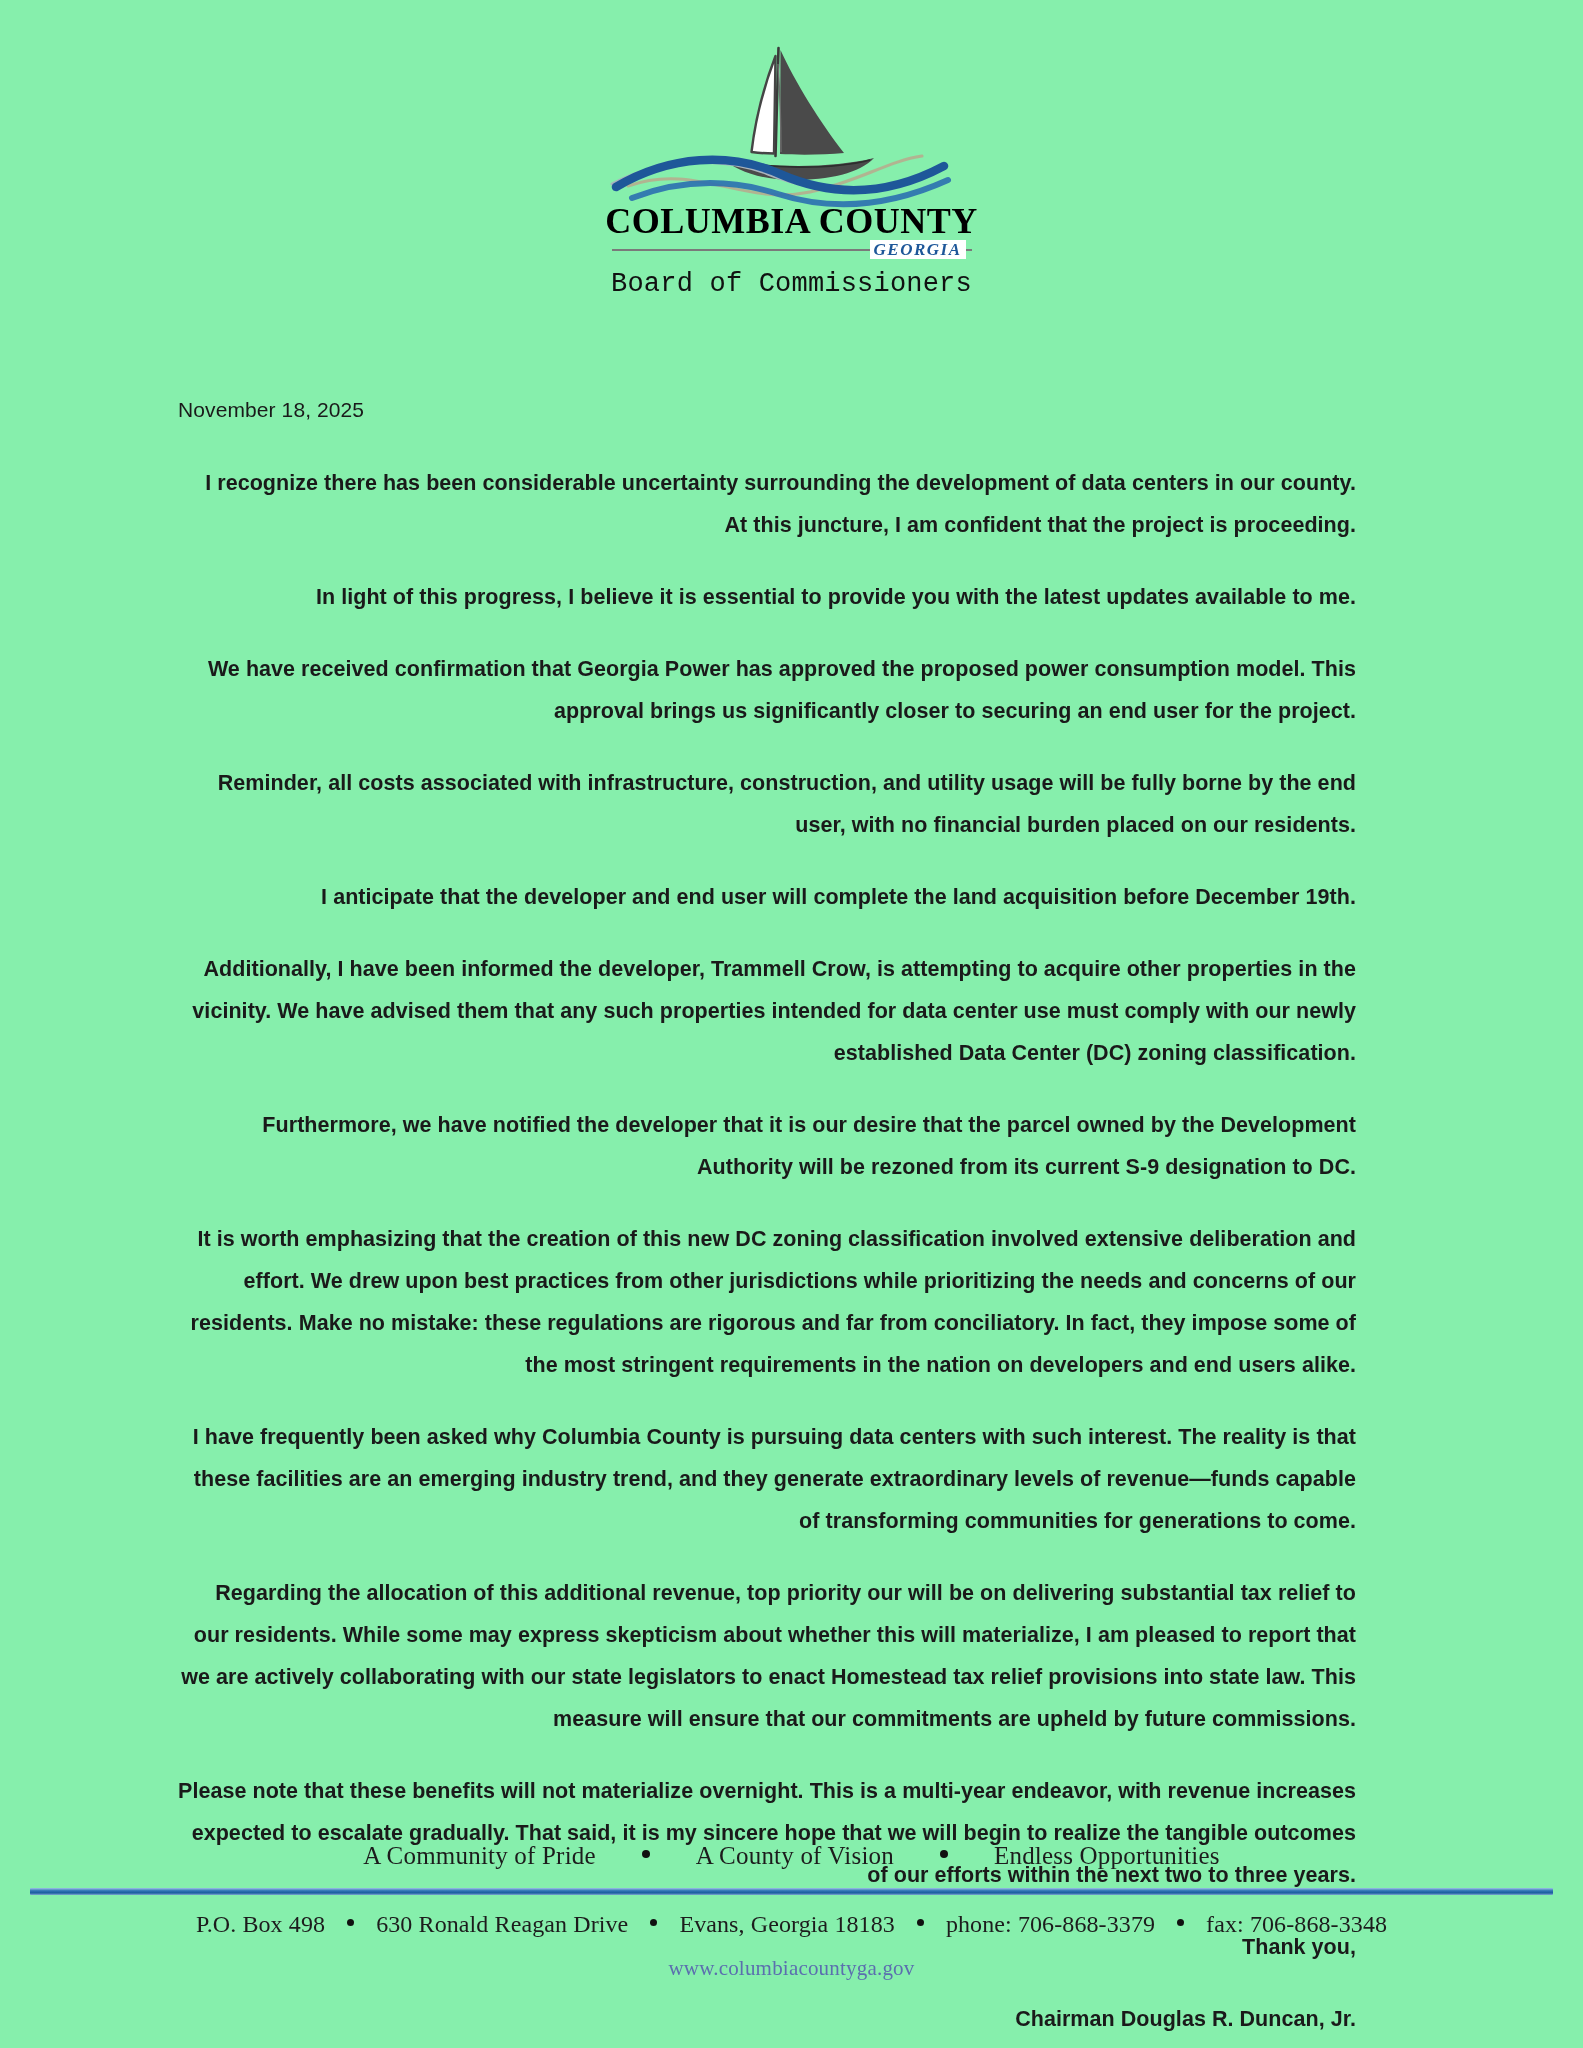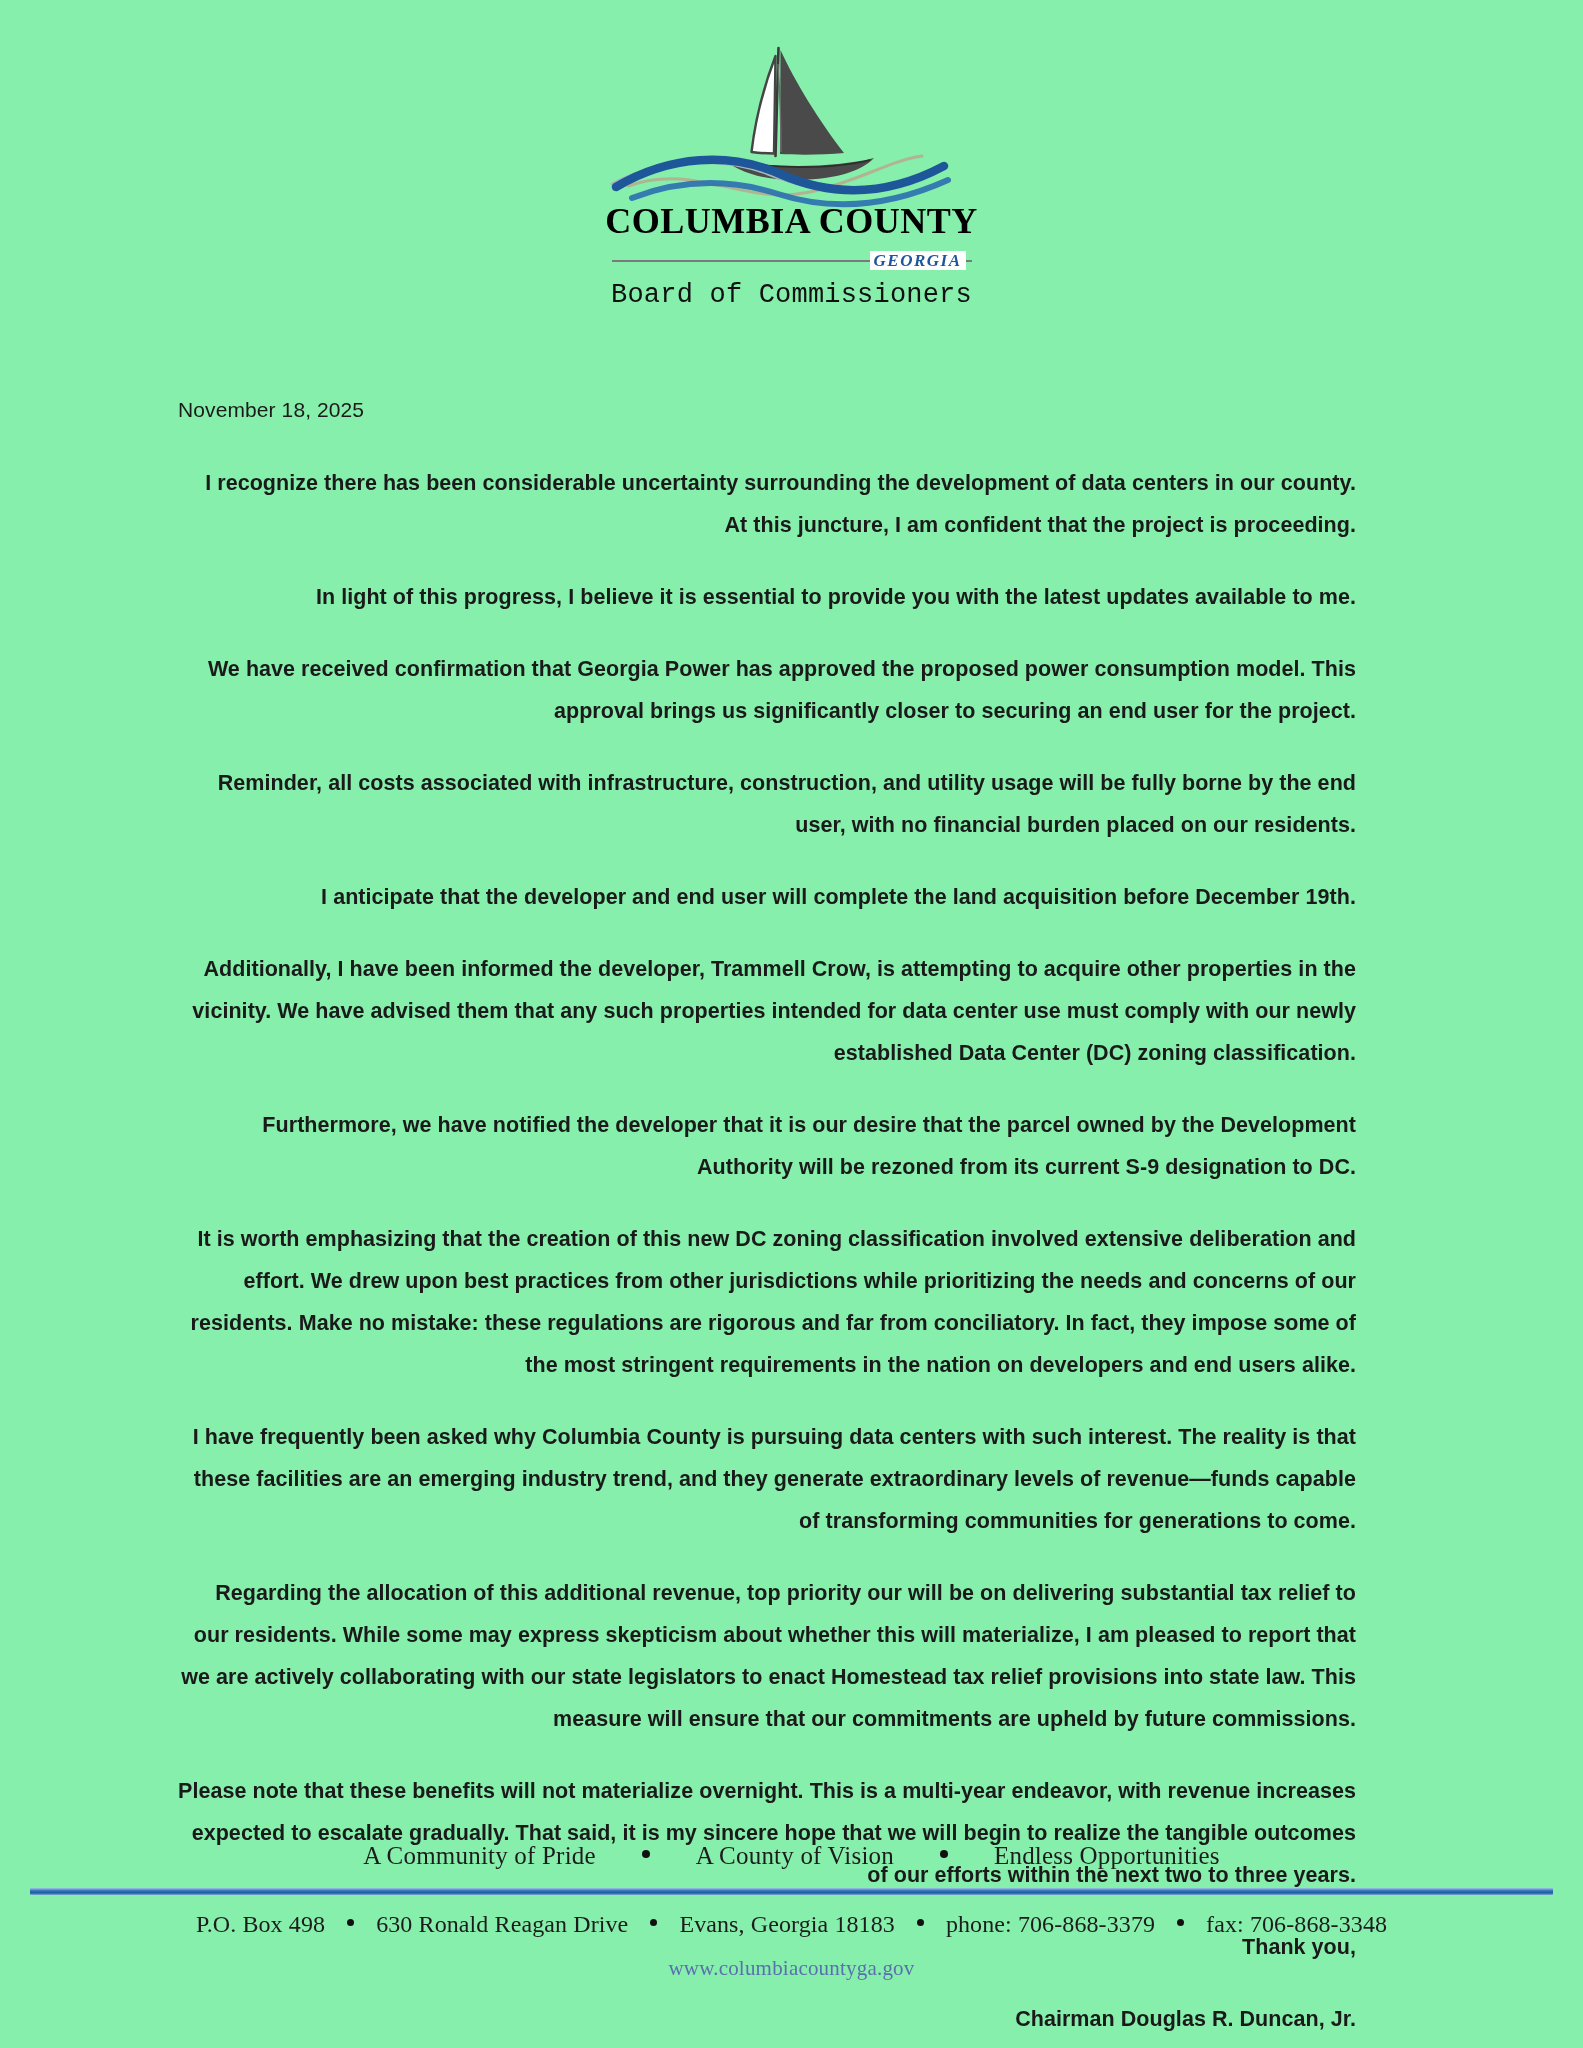--- a/index.html
+++ b/index.html
@@ -46,21 +46,21 @@
     letter-spacing: 0.5px;
     color: #000000;
     line-height: 1;
     margin-top: -6px;
     white-space: nowrap;
   }
   .logo-rule-row {
     position: relative;
     width: 360px;
     height: 22px;
-    margin-top: 12px;
+    margin-top: 1px;
   }
   .logo-rule {
     position: absolute;
     top: 9px;
     left: 0;
     right: 0;
     height: 2px;
     background: #7a7a7a;
   }
   .logo-state {

